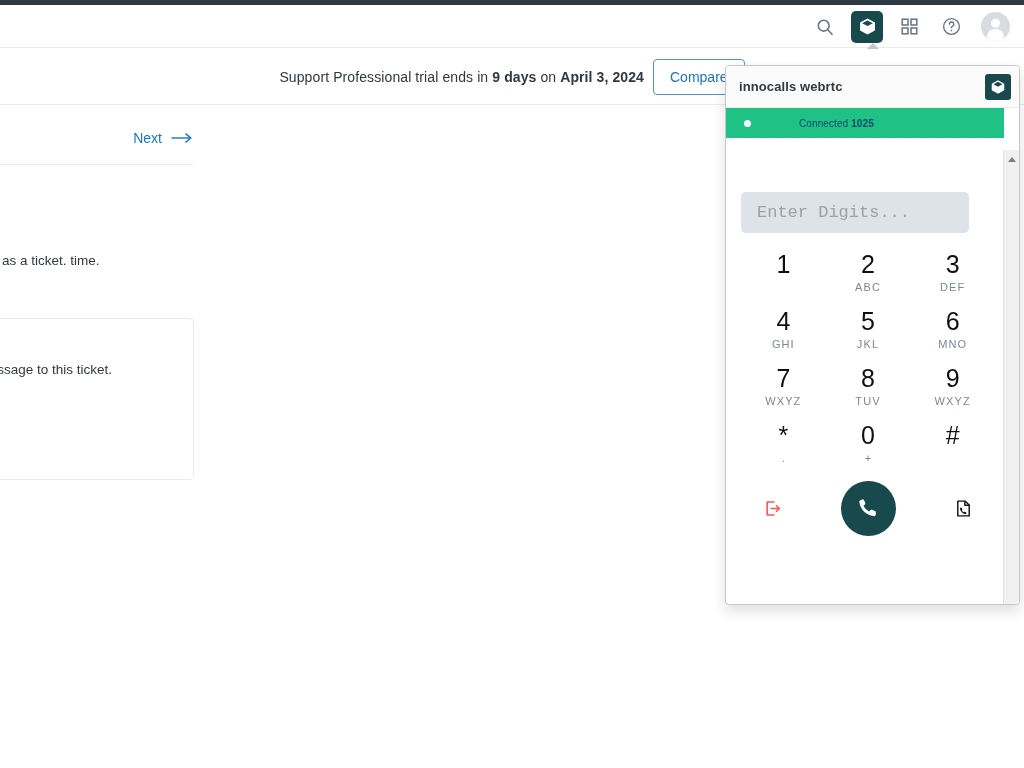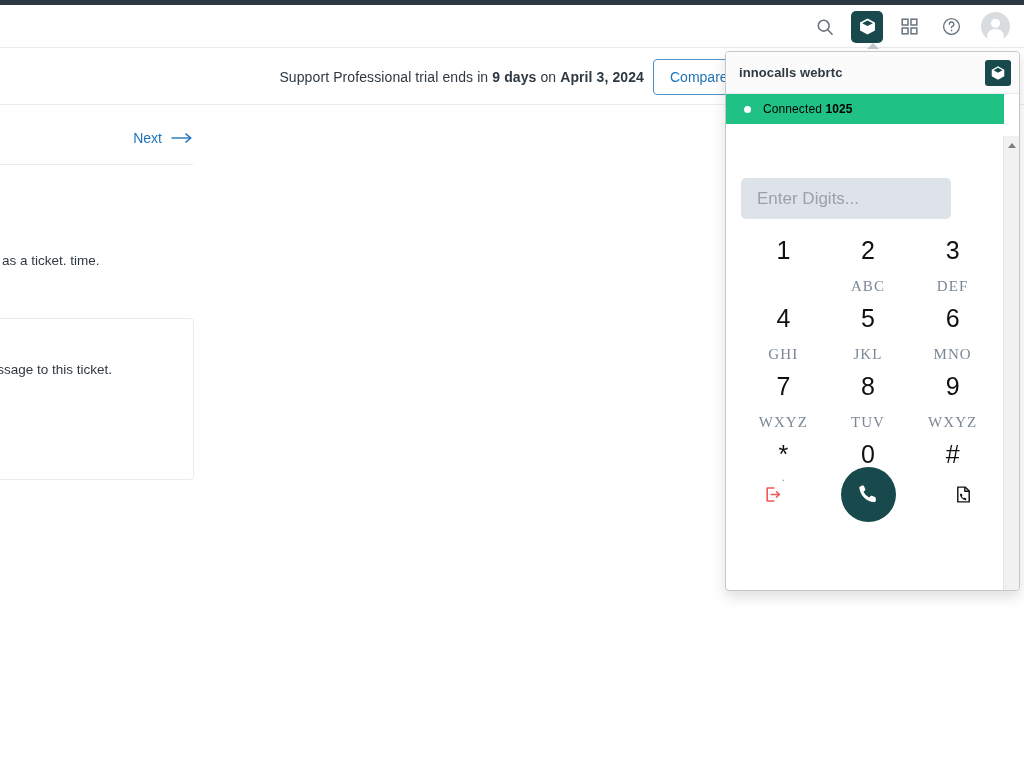--- a/index.html
+++ b/index.html
@@ -79,21 +79,21 @@
     position: absolute; left: -120px; top: 318px; width: 314px; height: 162px;
     border: 1px solid #e9ebed; border-radius: 4px; background: #ffffff;
   }
   .info-card-text {
     position: absolute; left: 18px; top: 42px; width: 282px;
     font-size: 13.5px; line-height: 18px; color: #2f3941;
   }
 
   
   .panel {
-    position: absolute; left: 725px; top: 51px; width: 295px; height: 540px;
+    position: absolute; left: 725px; top: 65px; width: 295px; height: 540px;
     background: #ffffff; border: 1px solid #c2c8cc; border-radius: 4px;
     box-shadow: 0 6px 14px rgba(0,0,0,.13);
     overflow: hidden;
   }
   .panel-header {
     position: relative; height: 42px; background: #fbfbfb;
     border-bottom: 1px solid #e9ebed;
     display: flex; align-items: center; padding: 0 8px 0 13px;
   }
   .panel-title {
@@ -105,43 +105,43 @@
     display: flex; align-items: center; justify-content: center; cursor: pointer;
   }
   .panel-body { position: relative; height: 497px; }
 
   .status-bar {
     position: absolute; left: 0; top: 0; width: 278px; height: 30px;
     background: #1fc185; display: flex; align-items: center; padding-left: 18px;
     gap: 12px;
   }
   .status-dot { width: 7px; height: 7px; border-radius: 50%; background: #ffffff; }
-  .status-text { font-size: 12px; color: #000000; letter-spacing: .1px; }
+  .status-text { font-size: 10px; color: #0c4a6e; letter-spacing: .1px; margin-left: 36px; }
   .status-text b { font-weight: 700; }
 
   .digits-input {
-    position: absolute; left: 15px; top: 84px; width: 210px; height: 41px;
+    position: absolute; left: 15px; top: 84px; width: 228px; height: 41px;
     background: #dde3e9; border: none; border-radius: 5px;
     font-size: 17px; color: #8d9499; padding: 0 16px;
-    font-family: Liberation Sans, sans-serif;
+    font-family: Liberation Mono, monospace;
   }
   .digits-input::placeholder { color: #9aa2a8; }
 
   .dialpad {
     position: absolute; left: 15px; top: 140px; width: 254px;
     display: grid; grid-template-columns: repeat(3, 1fr); row-gap: 13px;
   }
   .key {
     display: flex; flex-direction: column; align-items: center;
     cursor: pointer; user-select: none; padding-top: 2px;
   }
   .key-digit { font-size: 25px; color: #12100f; line-height: 28px; font-weight: 400; }
   .key-letters {
-    font-size: 15px; color: #7b8794; letter-spacing: 1.1px;
-    margin-top: 14px; height: 11px; font-family: Liberation Serif, serif;
+    font-size: 11px; color: #7b8794; letter-spacing: 1.1px;
+    margin-top: 3px; height: 11px;
   }
   .key-sym { font-size: 25px; color: #12100f; line-height: 28px; }
   .key-sub-dot { font-size: 11px; color: #7b8794; margin-top: 3px; height: 11px; }
 
   .actions {
     position: absolute; left: 15px; top: 372px; width: 254px; height: 56px;
     display: flex; align-items: center; justify-content: space-between;
     padding: 0 22px;
   }
   .act-btn {

